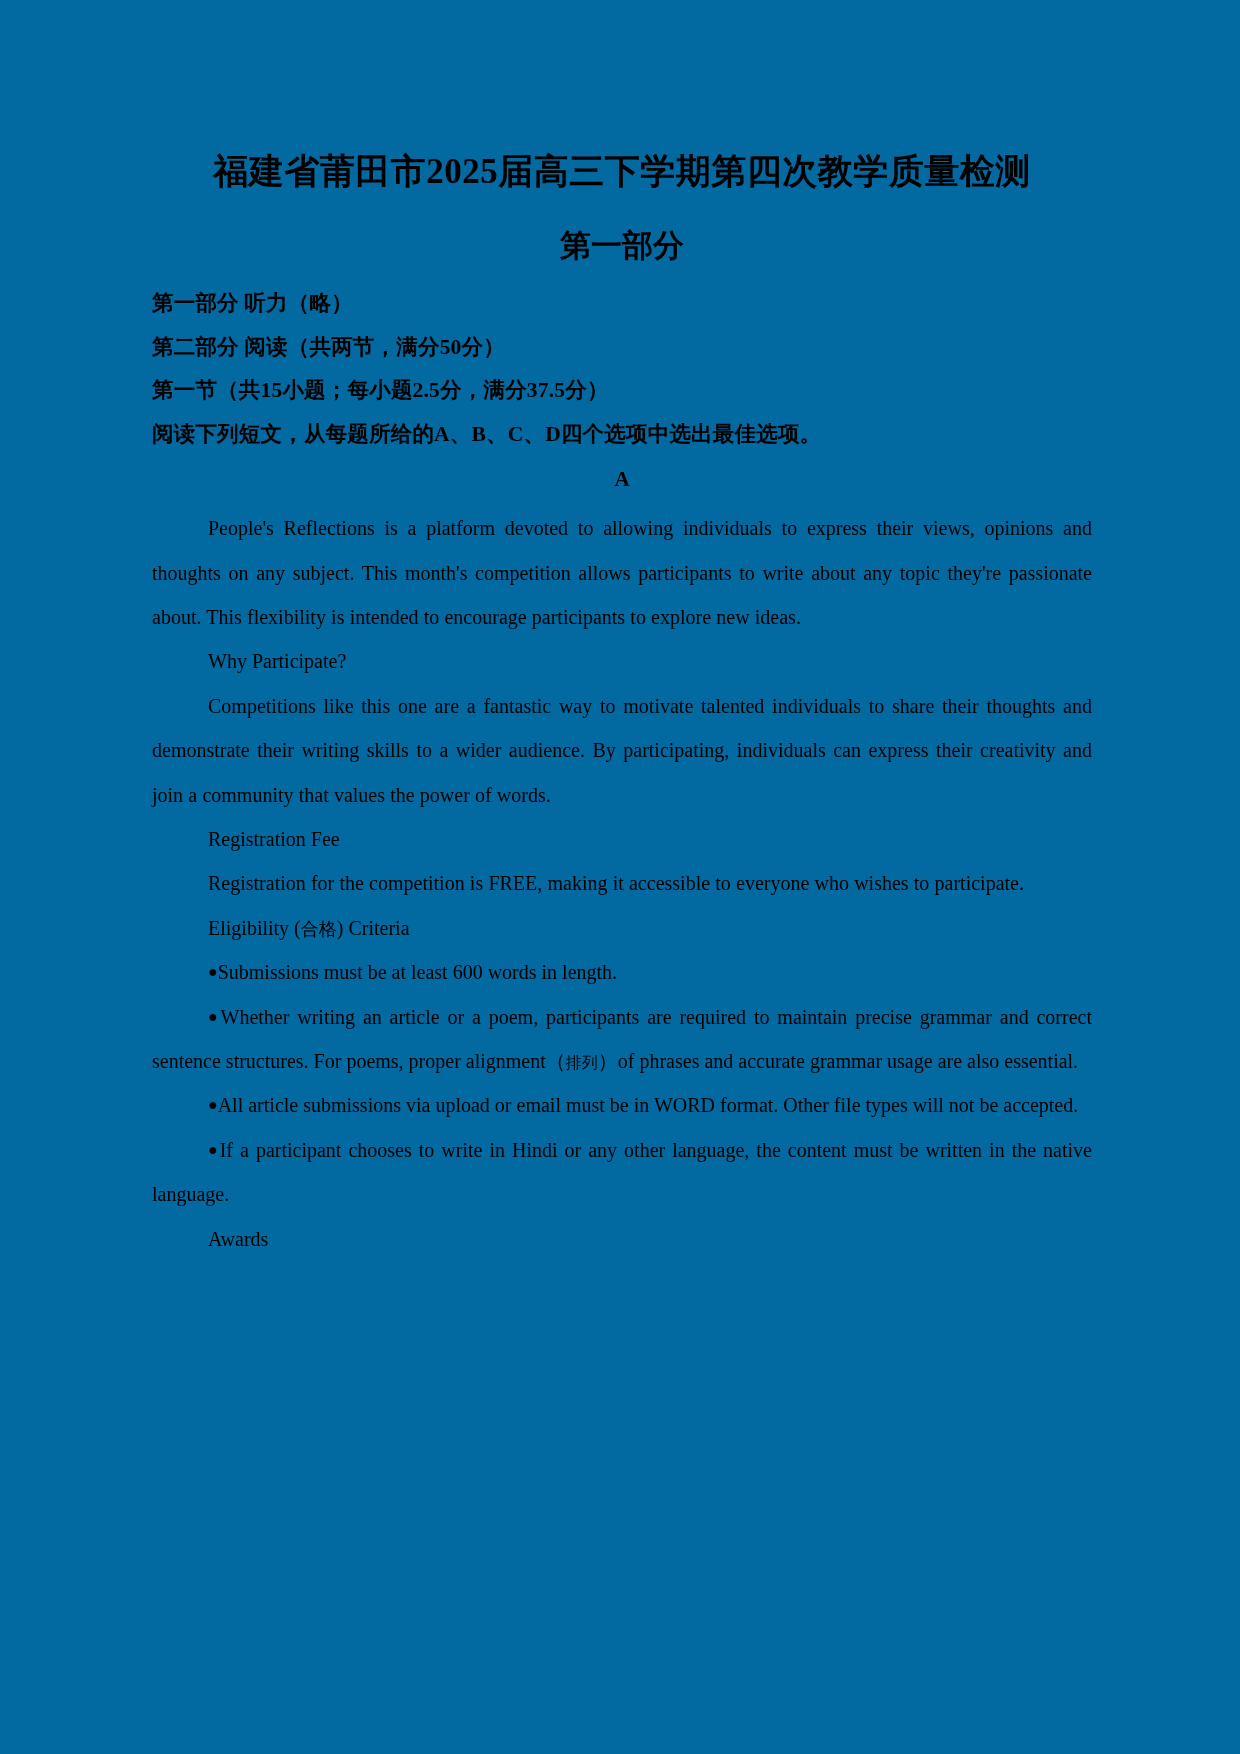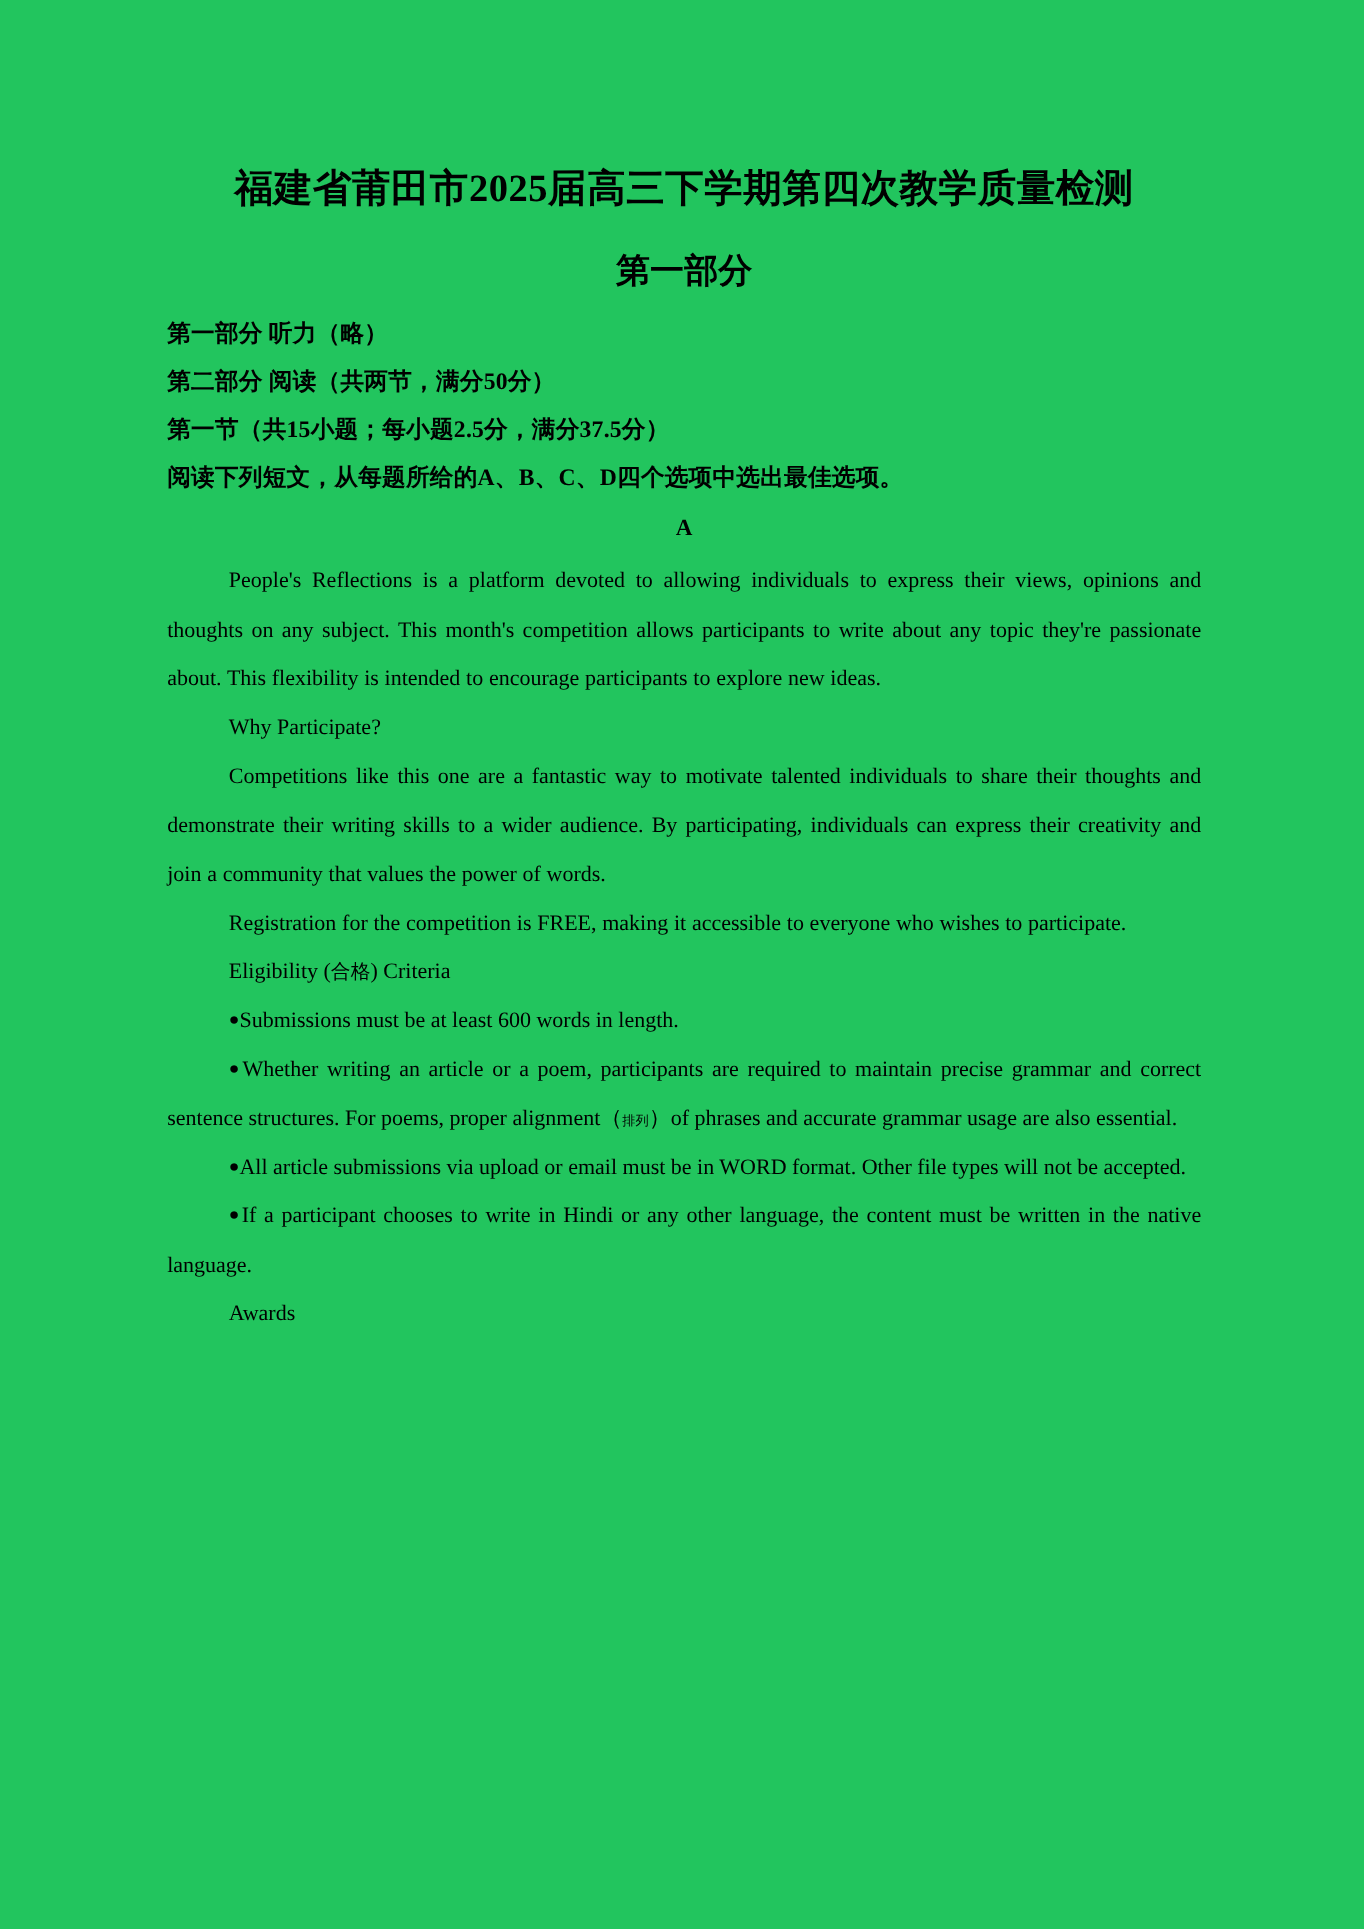--- a/index.html
+++ b/index.html
@@ -14,21 +14,21 @@
     font-family: "Liberation Serif", "DejaVu Serif", serif;
     color: #000000;
     -webkit-font-smoothing: antialiased;
   }
   .page {
     position: relative;
     width: 1240px;
     height: 1754px;
     box-sizing: border-box;
     padding: 122px 148px 60px 152px;
-    background: #22c55e;
+    background: #0369a1;
   }
 
   
   .doc-title {
     text-align: center;
     font-size: 35px;
     font-weight: bold;
     letter-spacing: 0.5px;
     line-height: 1.35;
     margin: 26px 0 0 0;
@@ -105,21 +105,21 @@
     text-align: left;
     margin: 0;
     text-indent: 56px;
   }
   .cn-gloss {
     font-family: "DejaVu Sans", "Liberation Sans", sans-serif;
     font-size: 18px;
   }
   .cn-inline {
     font-family: Liberation Serif, serif;
-    font-size: 12px;
+    font-size: 16px;
   }
   .bullet-dot {
     font-size: 16px;
     vertical-align: 2px;
   }
 </style>
 </head>
 <body>
 
 <div class="page">
@@ -137,20 +137,21 @@
 
   <div class="section-letter">A</div>
 
 
   <p class="body">People's Reflections is a platform devoted to allowing individuals to express their views, opinions and thoughts on any subject. This month's competition allows participants to write about any topic they're passionate about. This flexibility is intended to encourage participants to explore new ideas.</p>
 
   <p class="sub-head">Why Participate?</p>
 
   <p class="body">Competitions like this one are a fantastic way to motivate talented individuals to share their thoughts and demonstrate their writing skills to a wider audience. By participating, individuals can express their creativity and join a community that values the power of words.</p>
 
+  <p class="sub-head">Registration Fee</p>
 
   <p class="body">Registration for the competition is FREE, making it accessible to everyone who wishes to participate.</p>
 
   <p class="sub-head"><span>Eligibility (</span><span class="cn-gloss">合格</span><span>) Criteria</span></p>
 
   <p class="bullet-tight"><span class="bullet-dot">●</span><span>Submissions must be at least 600 words in length.</span></p>
 
   <p class="bullet"><span class="bullet-dot">●</span><span>Whether writing an article or a poem, participants are required to maintain precise grammar and correct sentence structures. For poems, proper alignment（</span><span class="cn-inline">排列</span><span>）of phrases and accurate grammar usage are also essential.</span></p>
 
   <p class="bullet"><span class="bullet-dot">●</span><span>All article submissions via upload or email must be in WORD format. Other file types will not be accepted.</span></p>

